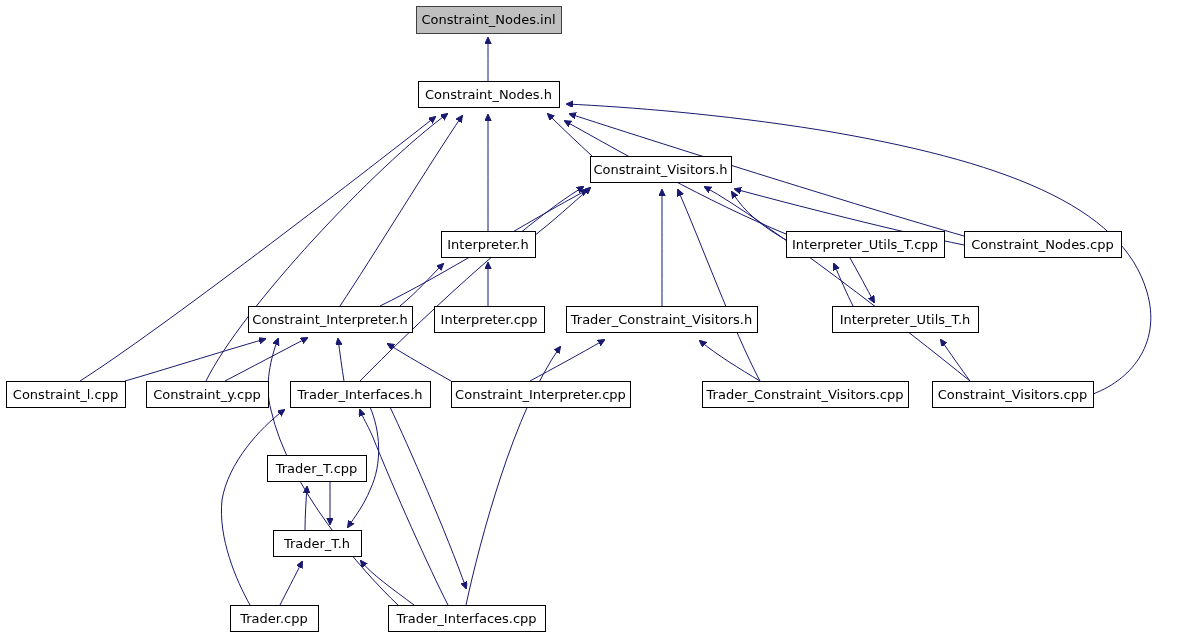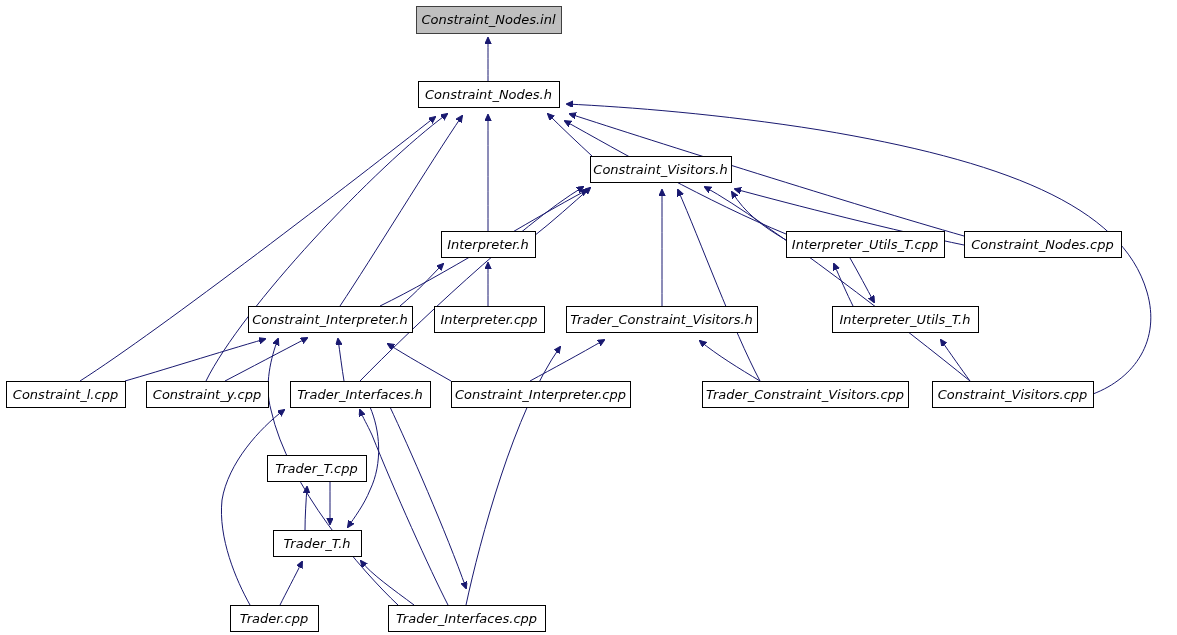--- a/index.html
+++ b/index.html
@@ -10,21 +10,20 @@
   body {
     width: 1177px;
     height: 635px;
     font-family: "DejaVu Sans", sans-serif;
     overflow: hidden;
   }
   #graph-root {
     position: relative;
     width: 1177px;
     height: 635px;
-    font-style: italic;
   }
   svg.graph-canvas {
     position: absolute;
     left: 0;
     top: 0;
     width: 1177px;
     height: 635px;
   }
   .edge-path {
     fill: none;

